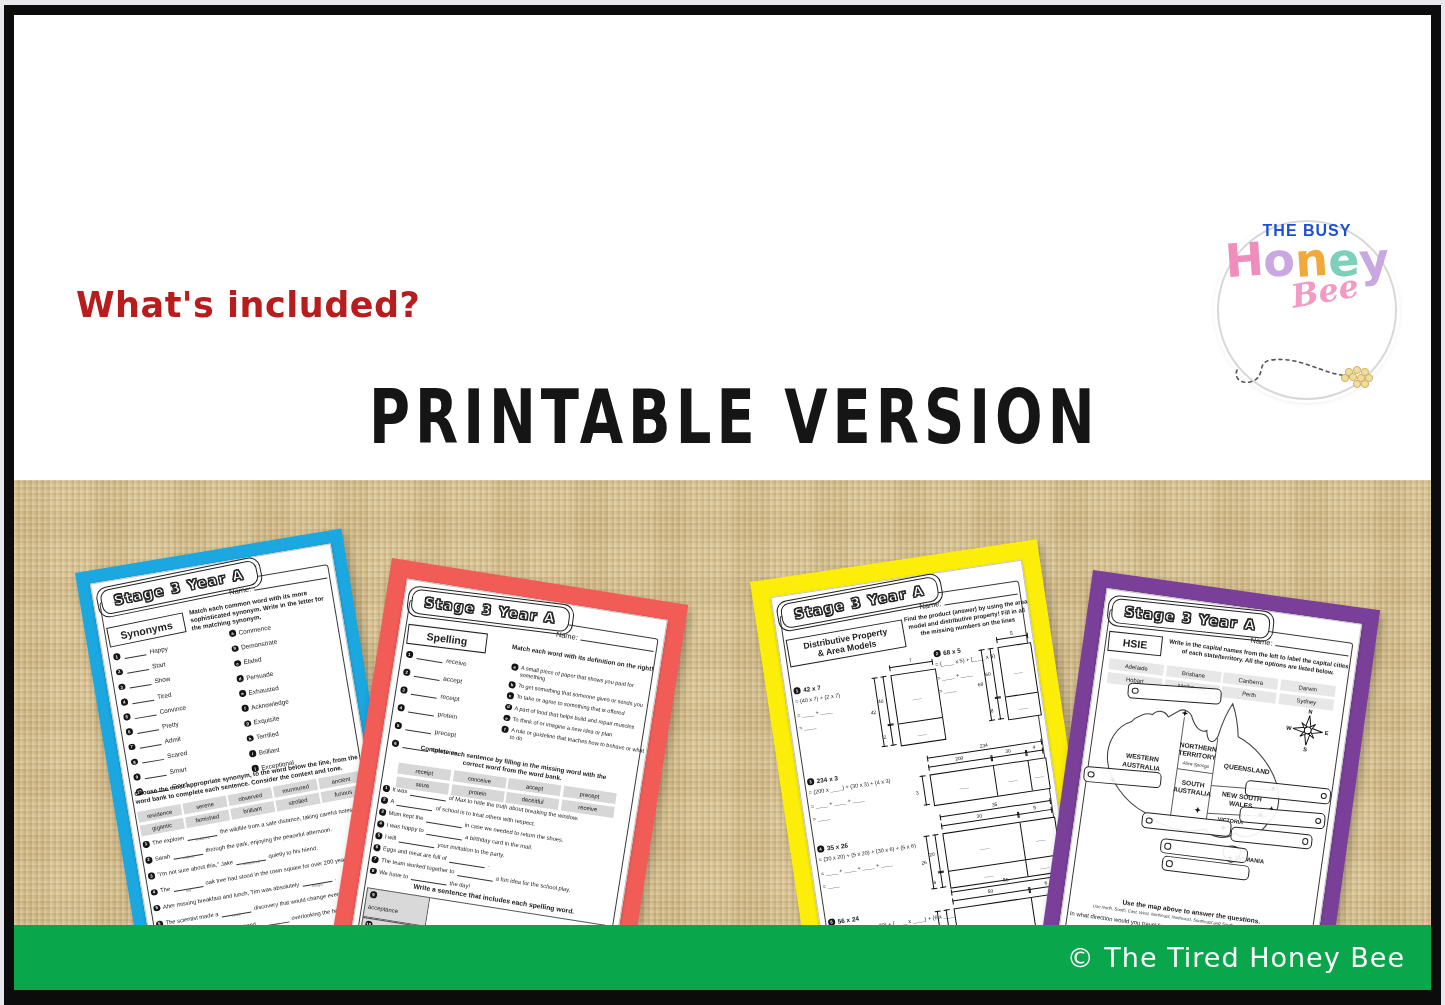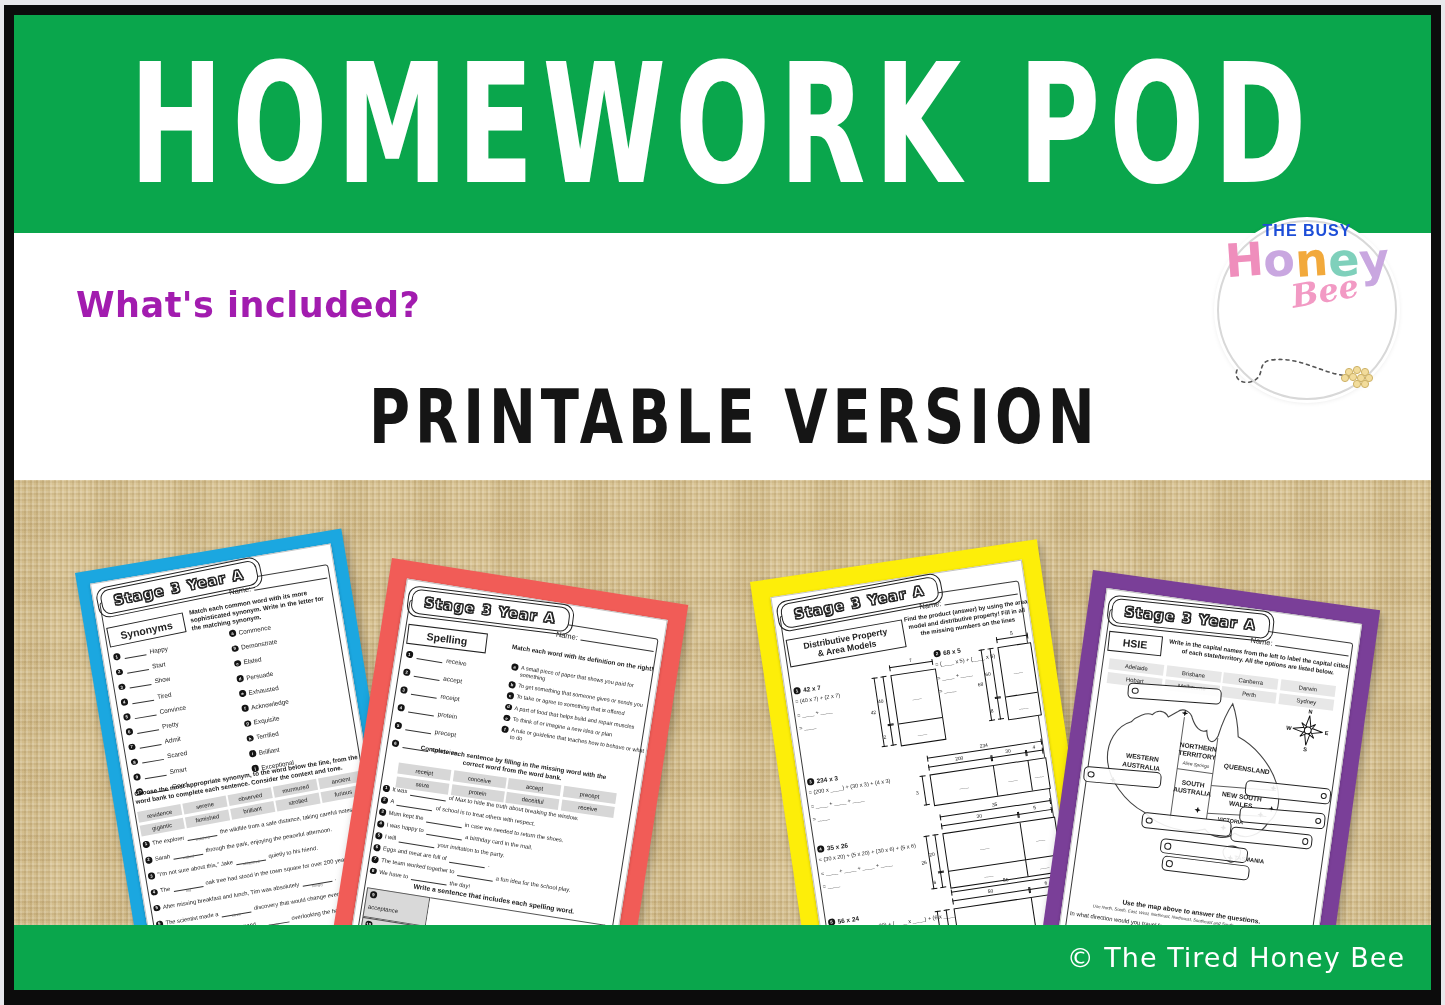--- a/index.html
+++ b/index.html
@@ -16,21 +16,21 @@
   .burlap-tex{
     background-color:#d9c494;
     background-image:
       repeating-linear-gradient(90deg, rgba(255,255,255,.12) 0 2px, rgba(0,0,0,0) 2px 4px, rgba(138,108,58,.12) 4px 6px),
       repeating-linear-gradient(0deg, rgba(255,255,255,.10) 0 2px, rgba(0,0,0,0) 2px 4px, rgba(130,100,52,.10) 4px 6px),
       repeating-linear-gradient(90deg, rgba(160,128,66,.10) 0 34px, rgba(0,0,0,0) 34px 80px),
       repeating-linear-gradient(0deg, rgba(160,128,66,.08) 0 28px, rgba(0,0,0,0) 28px 64px);
   }
 
   .main-title{color:#fff;font-family:"DejaVu Sans",sans-serif;font-weight:800;font-size:112px;letter-spacing:9px;transform:scaleY(1.48);white-space:nowrap;}
-  .included{position:absolute;left:62px;top:52px;font-size:35px;font-weight:800;color:#a21caf;letter-spacing:.5px;font-family:"DejaVu Sans",sans-serif;}
+  .included{position:absolute;left:62px;top:52px;font-size:35px;font-weight:800;color:#b91c1c;letter-spacing:.5px;font-family:"DejaVu Sans",sans-serif;}
   .printable{position:absolute;left:355px;top:140px;width:680px;text-align:center;font-family:"DejaVu Sans",sans-serif;font-weight:700;font-size:56px;letter-spacing:5px;color:#151515;transform:scaleY(1.34);transform-origin:top;white-space:nowrap;}
 
   .copyright{color:#fff;font-size:27px;font-family:"DejaVu Sans",sans-serif;letter-spacing:1px;}
 
   
   .logo{position:absolute;left:1203px;top:205px;width:176px;height:176px;border-radius:50%;background:#fff;border:2px solid #d8d8d8;box-shadow:0 0 0 3px #fff,0 1px 6px rgba(0,0,0,.18);z-index:40;text-align:center;}
   .logo .l1{font-family:Liberation Sans, sans-serif;font-weight:800;font-size:16px;letter-spacing:1px;color:#1d4ed8;}
   .logo .honey{font-family:"DejaVu Sans",sans-serif;font-weight:800;font-size:46px;line-height:40px;letter-spacing:0px;}
   .logo .honey span{display:inline-block;transform:rotate(-4deg);}
   .logo .bee{font-family:"DejaVu Serif",serif;font-style:italic;font-weight:700;font-size:32px;color:#f29ac4;transform:rotate(-10deg);margin-top:-8px;margin-left:36px;}
@@ -112,23 +112,20 @@
   .qhint{text-align:center;font-size:4.3px;color:#333;margin-top:2px;font-style:italic;}
   .qlead{font-size:5.9px;margin-top:5px;}
   .qrow{display:flex;align-items:center;font-size:5.9px;margin-top:14px;}
 </style>
 </head>
 <body>
 
 <div class="frame">
 <div class="inner">
 
-  <div class="band-green" style="background:#0aa64c;">
-    <div class="main-title">HOMEWORK POD</div>
-  </div>
 
   <div class="band-white">
     <div class="included">What's included?</div>
     <div class="printable">PRINTABLE VERSION</div>
   </div>
 
   <div class="logo">
     <div class="l1">THE BUSY</div>
     <div class="honey"><span style="color: rgb(239, 142, 188);">H</span><span style="color: rgb(201, 167, 224);">o</span><span style="color: rgb(242, 169, 59);">n</span><span style="color: rgb(127, 208, 187);">e</span><span style="color: rgb(201, 167, 224);">y</span></div>
     <div class="bee">Bee</div>

